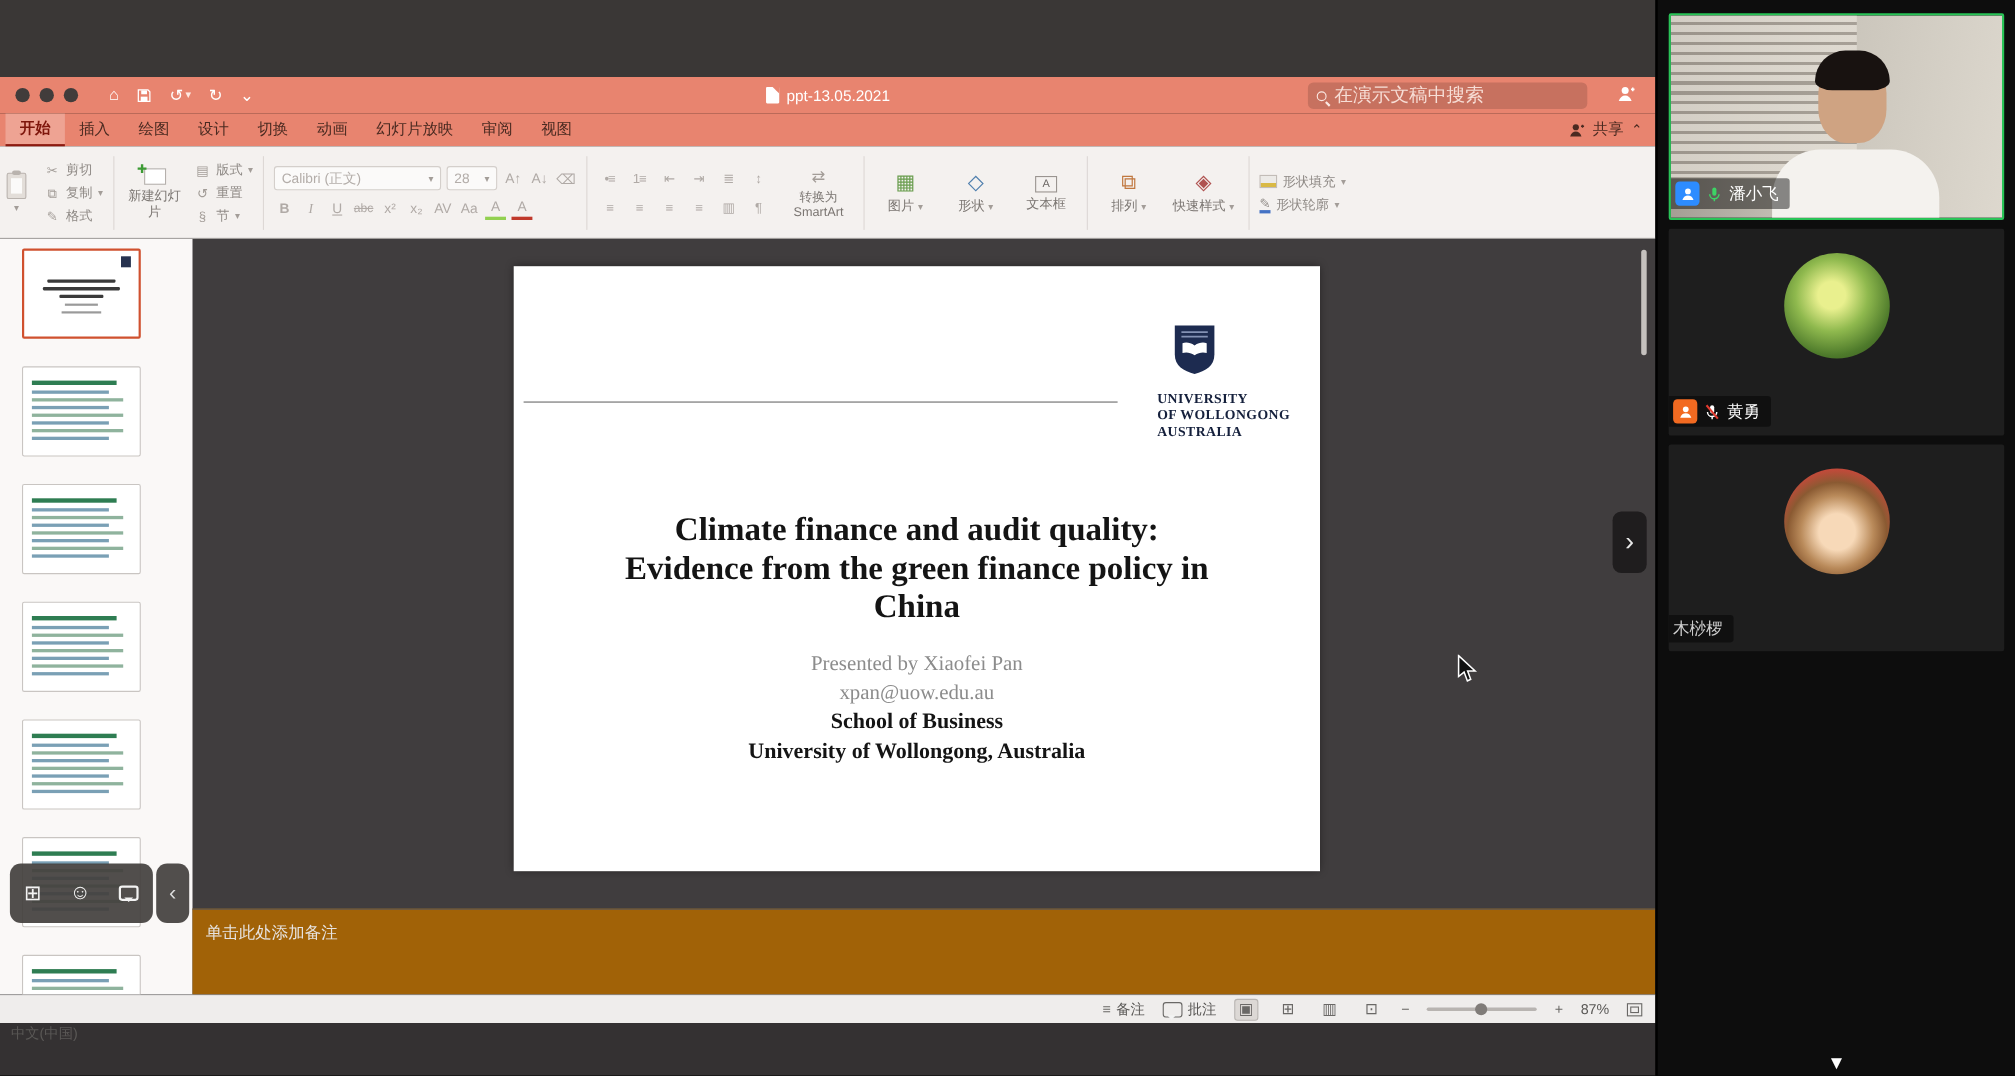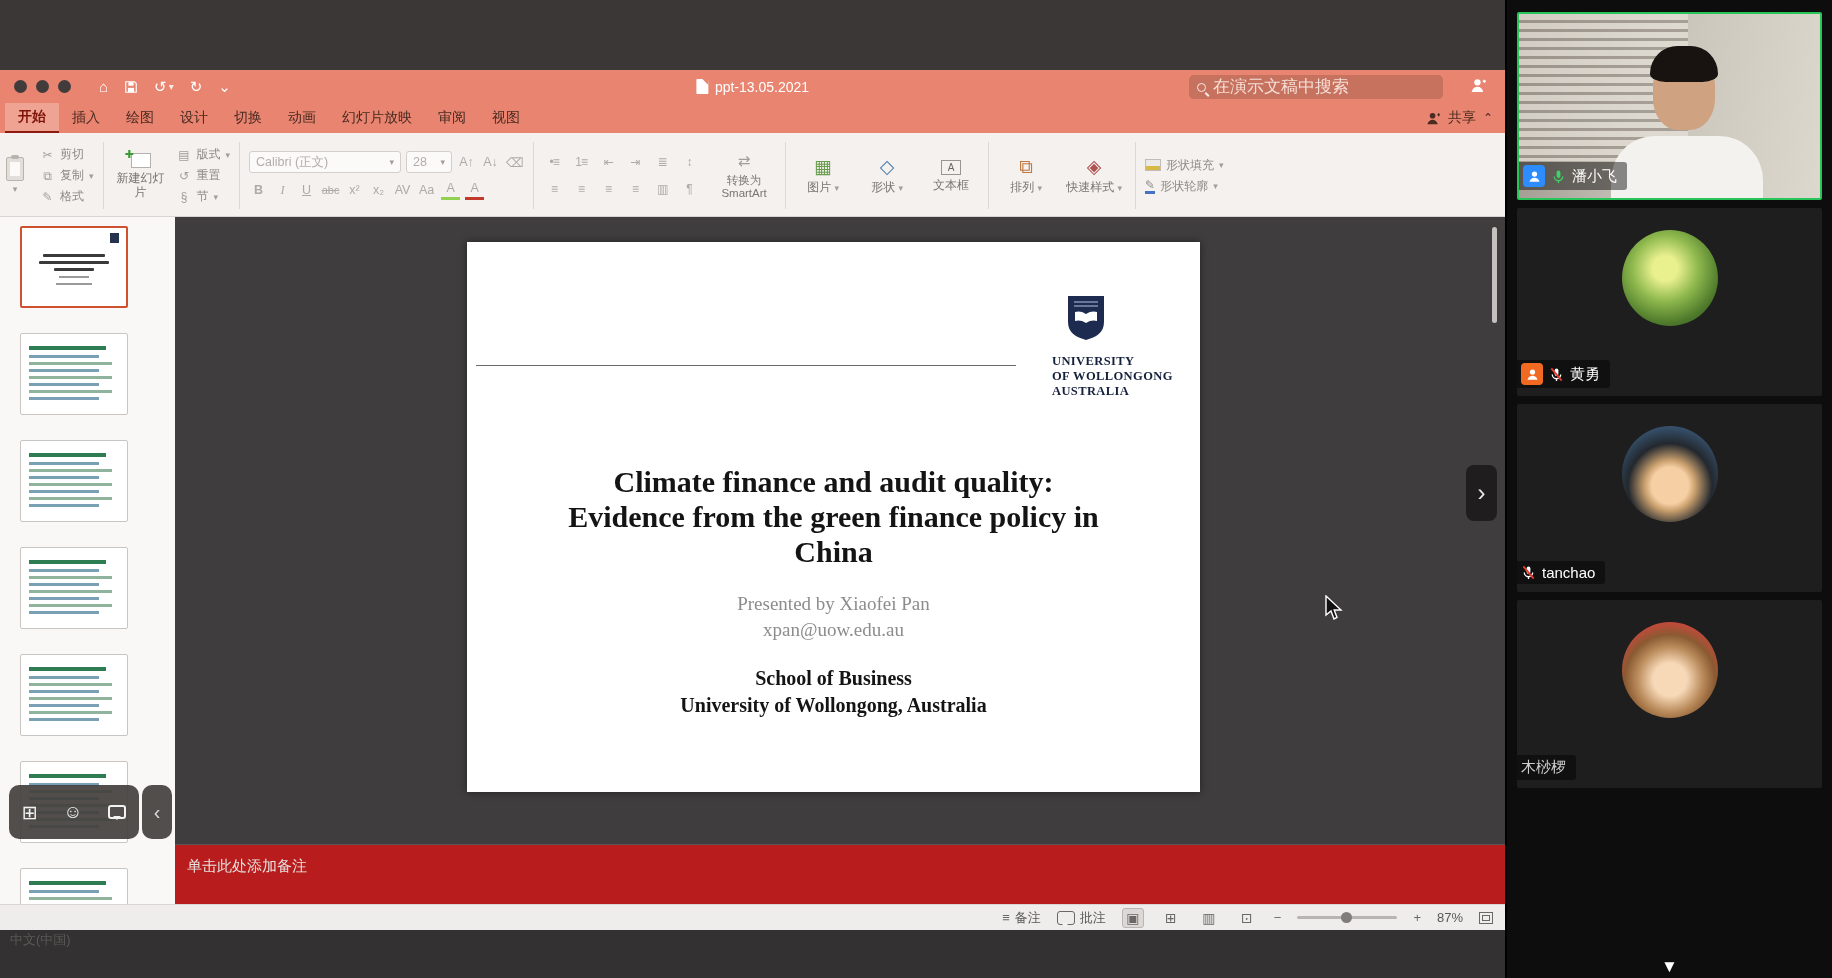--- a/index.html
+++ b/index.html
@@ -84,22 +84,22 @@
   #canvas { position:absolute; left:175px; top:0; right:0; height:100%; }
   #slide { position:absolute; left:292px; top:25px; width:733px; height:550px; background:#fff; box-shadow:0 0 8px rgba(0,0,0,0.45); font-family:"Liberation Serif","DejaVu Serif",serif; }
   #slide-rule { position:absolute; left:9px; top:123px; width:540px; height:1px; background:#6a6a6a; }
   #uow-logo { position:absolute; top:52px; right:10px; width:138px; }
   .logo-text { margin-top:8px; font-size:12.5px; font-weight:bold; color:#15203c; line-height:15px; letter-spacing:0.4px; }
   #slide-body { position:absolute; left:0; right:0; top:222px; text-align:center; }
   #slide-title { font-size:30px; line-height:35px; font-weight:600; color:#141414; }
   .slide-gray { font-size:19px; line-height:26px; color:#8c8c8c; }
   .slide-strong { font-size:20px; line-height:27px; font-weight:bold; color:#141414; }
   #presented { margin-top:22px; }
-  #school { margin-top:22px; }
-  #notes-pane { position:absolute; left:175px; right:0; bottom:0; height:60px; background:#b91c1c; border-top:1px solid #5a5756; }
+  #school { }
+  #notes-pane { position:absolute; left:175px; right:0; bottom:0; height:78px; background:#a16207; border-top:1px solid #5a5756; }
   #notes-text { position:absolute; left:12px; top:12px; font-size:15px; color:#e6e3e1; }
 
   
   #float-bar { position:absolute; left:9px; top:785px; display:flex; gap:3px; z-index:10; }
   #float-main { width:130px; height:54px; background:rgba(66,63,61,0.92); border-radius:10px; display:flex; align-items:center; justify-content:space-around; color:#fff; }
   .fm-ic { font-size:19px; color:#f2f2f2; }
   .bubble-ic { width:18px; height:14px; border:2px solid #f2f2f2; border-radius:3px; position:relative; }
   .bubble-ic::after { content:""; position:absolute; left:3px; bottom:-7px; border:4px solid transparent; border-top-color:#f2f2f2; }
   #float-collapse { width:30px; height:54px; background:rgba(66,63,61,0.92); border-radius:10px; color:#ddd; font-size:20px; display:flex; align-items:center; justify-content:center; }
 
@@ -533,34 +533,20 @@
             <svg width="15" height="15" viewBox="0 0 16 16">
               <rect x="6" y="1.5" width="4" height="8" rx="2" fill="#fff"></rect>
               <path d="M3.5 8a4.5 4.5 0 0 0 9 0" fill="none" stroke="#fff" stroke-width="1.4"></path>
               <line x1="8" y1="12.5" x2="8" y2="15" stroke="#fff" stroke-width="1.4"></line>
               <line x1="2.5" y1="1.5" x2="13.5" y2="14.5" stroke="#e23b30" stroke-width="2"></line>
             </svg>
           </span>
           <span class="pname">黄勇</span>
         </div>
       </div>
-      <div class="tile">
-        <div class="avatar av-cartoon"></div>
-        <div class="nameplate">
-          <span style="display:flex;">
-            <svg width="15" height="15" viewBox="0 0 16 16">
-              <rect x="6" y="1.5" width="4" height="8" rx="2" fill="#fff"></rect>
-              <path d="M3.5 8a4.5 4.5 0 0 0 9 0" fill="none" stroke="#fff" stroke-width="1.4"></path>
-              <line x1="8" y1="12.5" x2="8" y2="15" stroke="#fff" stroke-width="1.4"></line>
-              <line x1="2.5" y1="1.5" x2="13.5" y2="14.5" stroke="#e23b30" stroke-width="2"></line>
-            </svg>
-          </span>
-          <span class="pname">tanchao</span>
-        </div>
-      </div>
       <div class="tile dimname">
         <div class="avatar av-santa"></div>
         <div class="nameplate">
           <span class="pname">木桫椤</span>
         </div>
       </div>
       <span id="panel-scroll-down">▼</span>
   </div>
 
   <svg id="cursor" width="22" height="26" viewBox="0 0 22 26">

